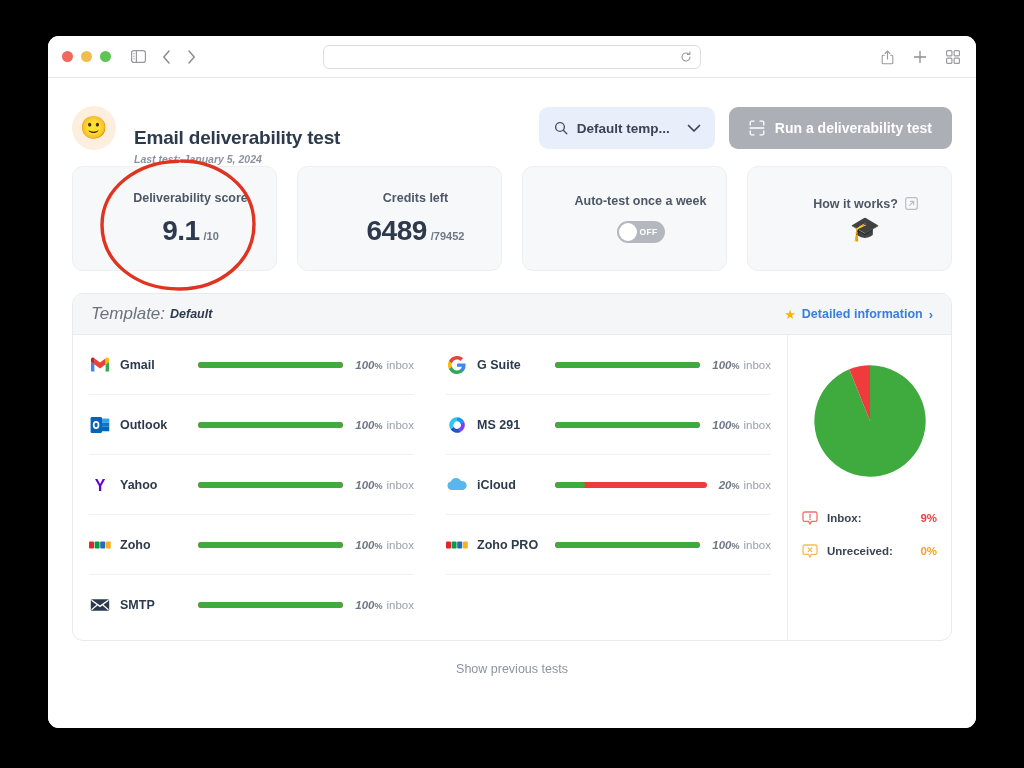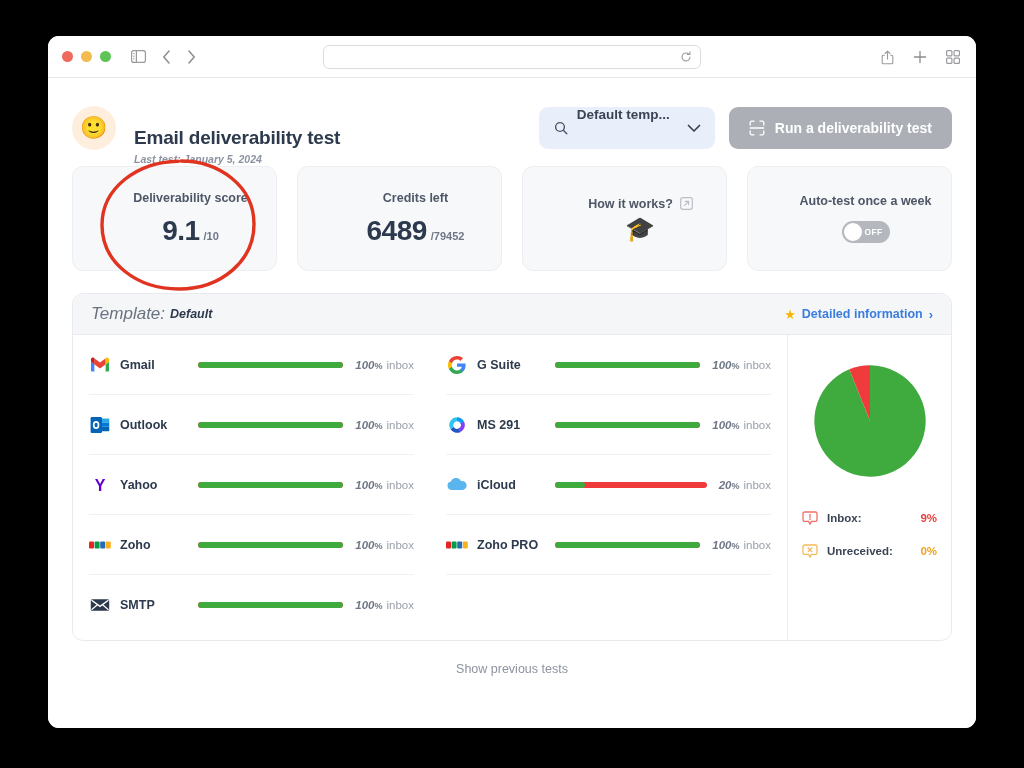--- a/index.html
+++ b/index.html
@@ -70,21 +70,21 @@
   .page-title {
     font-size: 19px; font-weight: bold; color: #2d3a4d; letter-spacing: -.2px;
   }
   .last-test {
     font-size: 10.5px; color: #8c93a0; margin-top: 4px;
     font-style: italic; font-weight: bold;
   }
   .header-actions { display: flex; align-items: center; gap: 14px; }
 
   .tpl-select {
-    display: flex; gap: 9px;
+    display: flex; align-items: center; gap: 9px;
     background: #e9eefb; border-radius: 9px;
     height: 42px; padding: 0 14px 0 15px; min-width: 176px;
     cursor: pointer;
   }
   .tpl-select .lbl { font-size: 13.5px; font-weight: bold; color: #3b4455; flex: 1; }
 
   .run-btn {
     display: flex; align-items: center; gap: 10px;
     background: #acb0b6; border-radius: 9px;
     height: 42px; padding: 0 20px;
@@ -330,40 +330,40 @@
 
         <div class="card">
           <div class="card-label">Credits left</div>
           <div class="card-value">
             <span class="big">6489</span>
             <span class="sub">/79452</span>
           </div>
         </div>
 
         <div class="card">
+          <div class="card-label">Auto-test once a week</div>
+          <div class="toggle">
+            <div class="knob"></div>
+            <span class="t-lbl">OFF</span>
+          </div>
+        </div>
+
+        <div class="card">
           <div class="hiw-row">
             <span class="card-label">How it works?</span>
             <span class="ic">
               <svg width="13" height="13" viewBox="0 0 13 13">
                   <rect x="0.7" y="0.7" width="11.6" height="11.6" rx="2" fill="none" stroke="#b9bec7" stroke-width="1.2"></rect>
                   <polyline points="4.6,8.4 8.6,4.4" fill="none" stroke="#b9bec7" stroke-width="1.2" stroke-linecap="round"></polyline>
                   <polyline points="5.4,4.4 8.6,4.4 8.6,7.6" fill="none" stroke="#b9bec7" stroke-width="1.2" stroke-linecap="round" stroke-linejoin="round"></polyline>
                 </svg>
             </span>
           </div>
           <div class="cap">🎓</div>
         </div>
-
-        <div class="card">
-          <div class="card-label">Auto-test once a week</div>
-          <div class="toggle">
-            <div class="knob"></div>
-            <span class="t-lbl">OFF</span>
-          </div>
-        </div>
       </div>
 
       <div class="panel">
         <div class="panel-head">
           <span class="tpl-txt">Template:</span>
           <span class="tpl-val">Default</span>
           <div class="detailed">
             <span class="star">★</span>
             <span class="lnk">Detailed information</span>
             <span class="chev">›</span>

